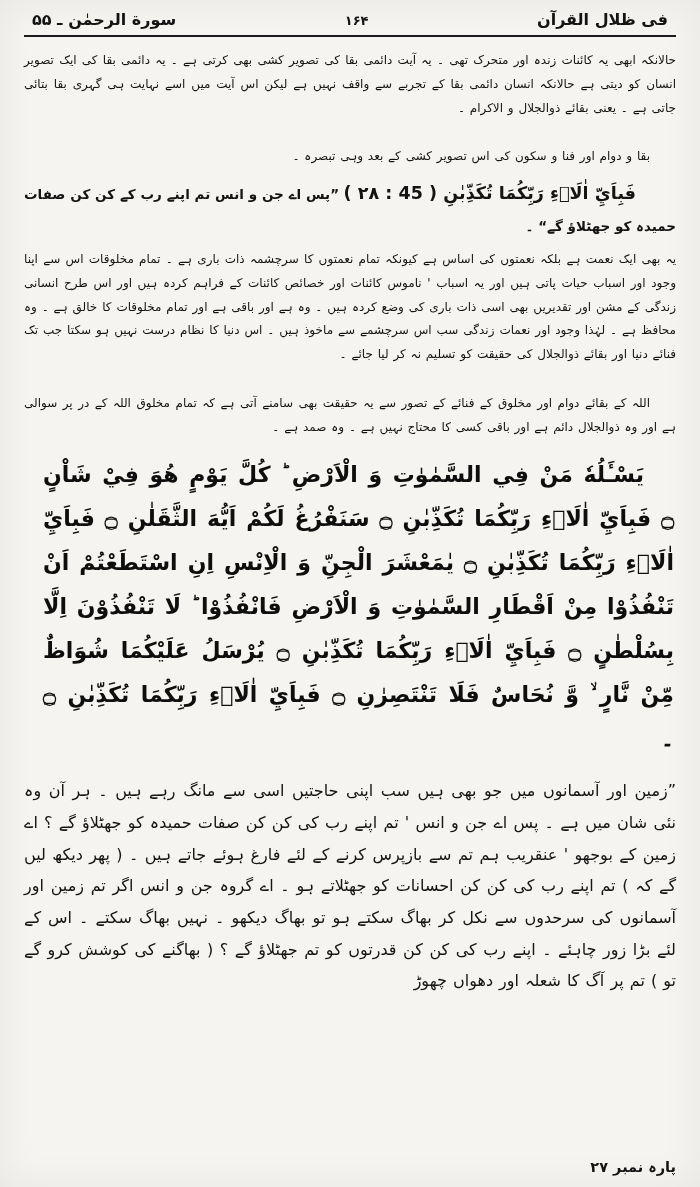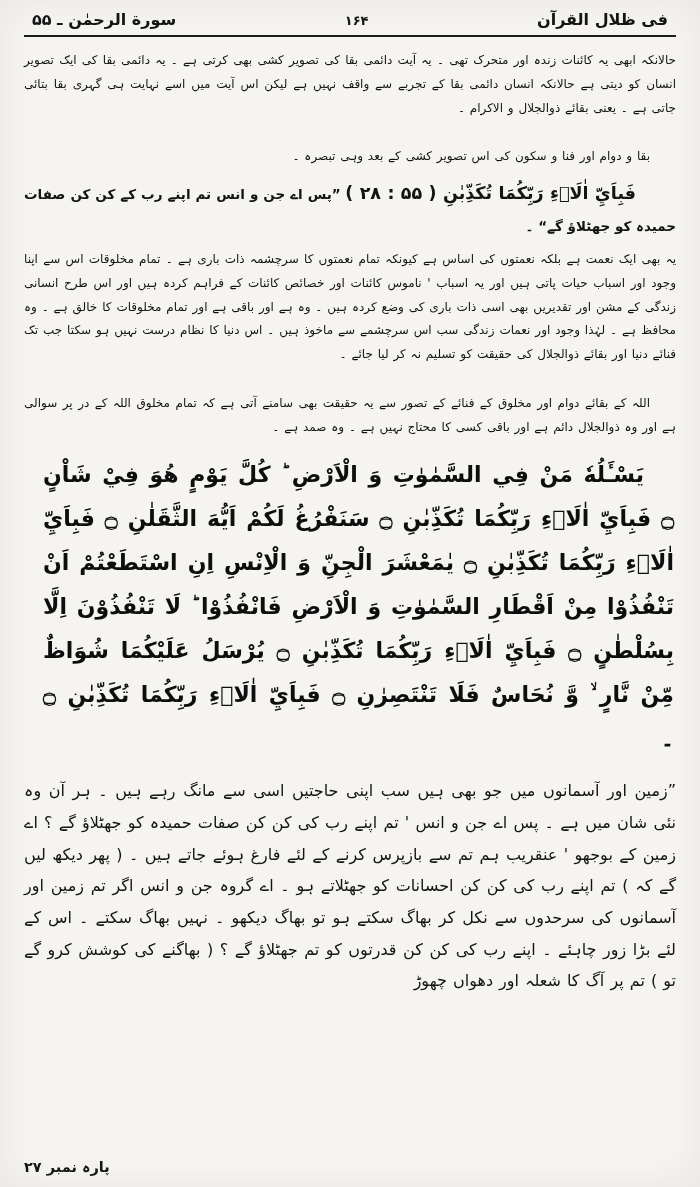--- a/index.html
+++ b/index.html
@@ -92,21 +92,21 @@
     font-size: 16px;
     line-height: 1.98;
     text-align: justify;
     word-spacing: 1px;
     margin-top: 4px;
   }
 
   
   .page-footer {
     flex: 0 0 auto;
-    text-align: left;
+    text-align: right;
     font-size: 14.5px;
     font-weight: bold;
     padding: 8px 0 2px 0;
   }
 </style>
 </head>
 <body>
 
 <div class="page">
 
@@ -118,21 +118,21 @@
 
   <hr class="header-rule">
 
   <div class="content">
 
     <p class="body-text">حالانکہ ابھی یہ کائنات زندہ اور متحرک تھی ۔ یہ آیت دائمی بقا کی تصویر کشی بھی کرتی ہے ۔ یہ دائمی بقا کی ایک تصویر انسان کو دیتی ہے حالانکہ انسان دائمی بقا کے تجربے سے واقف نہیں ہے لیکن اس آیت میں اسے نہایت ہی گہری بقا بتائی جاتی ہے ۔ یعنی بقائے ذوالجلال و الاکرام ۔</p>
 
     <p class="body-text indented">بقا و دوام اور فنا و سکون کی اس تصویر کشی کے بعد وہی تبصرہ ۔</p>
 
     <p class="verse-inline-wrap">
-      <span class="verse-inline-arabic">فَبِاَيِّ اٰلَاۗءِ رَبِّكُمَا تُكَذِّبٰنِ ( ۵۵ : ۲۸ )</span>
+      <span class="verse-inline-arabic">فَبِاَيِّ اٰلَاۗءِ رَبِّكُمَا تُكَذِّبٰنِ ( 45 : ۲۸ )</span>
       <span class="verse-inline-urdu">”پس اے جن و انس تم اپنے رب کے کن کن صفات حمیدہ کو جھٹلاؤ گے“ ۔</span>
     </p>
 
     <p class="body-text">یہ بھی ایک نعمت ہے بلکہ نعمتوں کی اساس ہے کیونکہ تمام نعمتوں کا سرچشمہ ذات باری ہے ۔ تمام مخلوقات اس سے اپنا وجود اور اسباب حیات پاتی ہیں اور یہ اسباب ' ناموس کائنات اور خصائص کائنات کے فراہم کردہ ہیں اور اس طرح انسانی زندگی کے مشن اور تقدیریں بھی اسی ذات باری کی وضع کردہ ہیں ۔ وہ ہے اور باقی ہے اور تمام مخلوقات کا خالق ہے ۔ وہ محافظ ہے ۔ لہٰذا وجود اور نعمات زندگی سب اس سرچشمے سے ماخوذ ہیں ۔ اس دنیا کا نظام درست نہیں ہو سکتا جب تک فنائے دنیا اور بقائے ذوالجلال کی حقیقت کو تسلیم نہ کر لیا جائے ۔</p>
 
     <p class="body-text indented">اللہ کے بقائے دوام اور مخلوق کے فنائے کے تصور سے یہ حقیقت بھی سامنے آتی ہے کہ تمام مخلوق اللہ کے در پر سوالی ہے اور وہ ذوالجلال دائم ہے اور باقی کسی کا محتاج نہیں ہے ۔ وہ صمد ہے ۔</p>
 
     <div class="quran-block">يَسْـَٔلُهٗ مَنْ فِي السَّمٰوٰتِ وَ الْاَرْضِ ؕ كُلَّ يَوْمٍ هُوَ فِيْ شَاْنٍ ۝ فَبِاَيِّ اٰلَاۗءِ رَبِّكُمَا تُكَذِّبٰنِ ۝ سَنَفْرُغُ لَكُمْ اَيُّهَ الثَّقَلٰنِ ۝ فَبِاَيِّ اٰلَاۗءِ رَبِّكُمَا تُكَذِّبٰنِ ۝ يٰمَعْشَرَ الْجِنِّ وَ الْاِنْسِ اِنِ اسْتَطَعْتُمْ اَنْ تَنْفُذُوْا مِنْ اَقْطَارِ السَّمٰوٰتِ وَ الْاَرْضِ فَانْفُذُوْا ؕ لَا تَنْفُذُوْنَ اِلَّا بِسُلْطٰنٍ ۝ فَبِاَيِّ اٰلَاۗءِ رَبِّكُمَا تُكَذِّبٰنِ ۝ يُرْسَلُ عَلَيْكُمَا شُوَاظٌ مِّنْ نَّارٍ ۙ وَّ نُحَاسٌ فَلَا تَنْتَصِرٰنِ ۝ فَبِاَيِّ اٰلَاۗءِ رَبِّكُمَا تُكَذِّبٰنِ ۝ ۔</div>
 
     <p class="translation">”زمین اور آسمانوں میں جو بھی ہیں سب اپنی حاجتیں اسی سے مانگ رہے ہیں ۔ ہر آن وہ نئی شان میں ہے ۔ پس اے جن و انس ' تم اپنے رب کی کن کن صفات حمیدہ کو جھٹلاؤ گے ؟ اے زمین کے بوجھو ' عنقریب ہم تم سے بازپرس کرنے کے لئے فارغ ہوئے جاتے ہیں ۔ ( پھر دیکھ لیں گے کہ ) تم اپنے رب کی کن کن احسانات کو جھٹلاتے ہو ۔ اے گروہ جن و انس اگر تم زمین اور آسمانوں کی سرحدوں سے نکل کر بھاگ سکتے ہو تو بھاگ دیکھو ۔ نہیں بھاگ سکتے ۔ اس کے لئے بڑا زور چاہئے ۔ اپنے رب کی کن کن قدرتوں کو تم جھٹلاؤ گے ؟ ( بھاگنے کی کوشش کرو گے تو ) تم پر آگ کا شعلہ اور دھواں چھوڑ</p>

